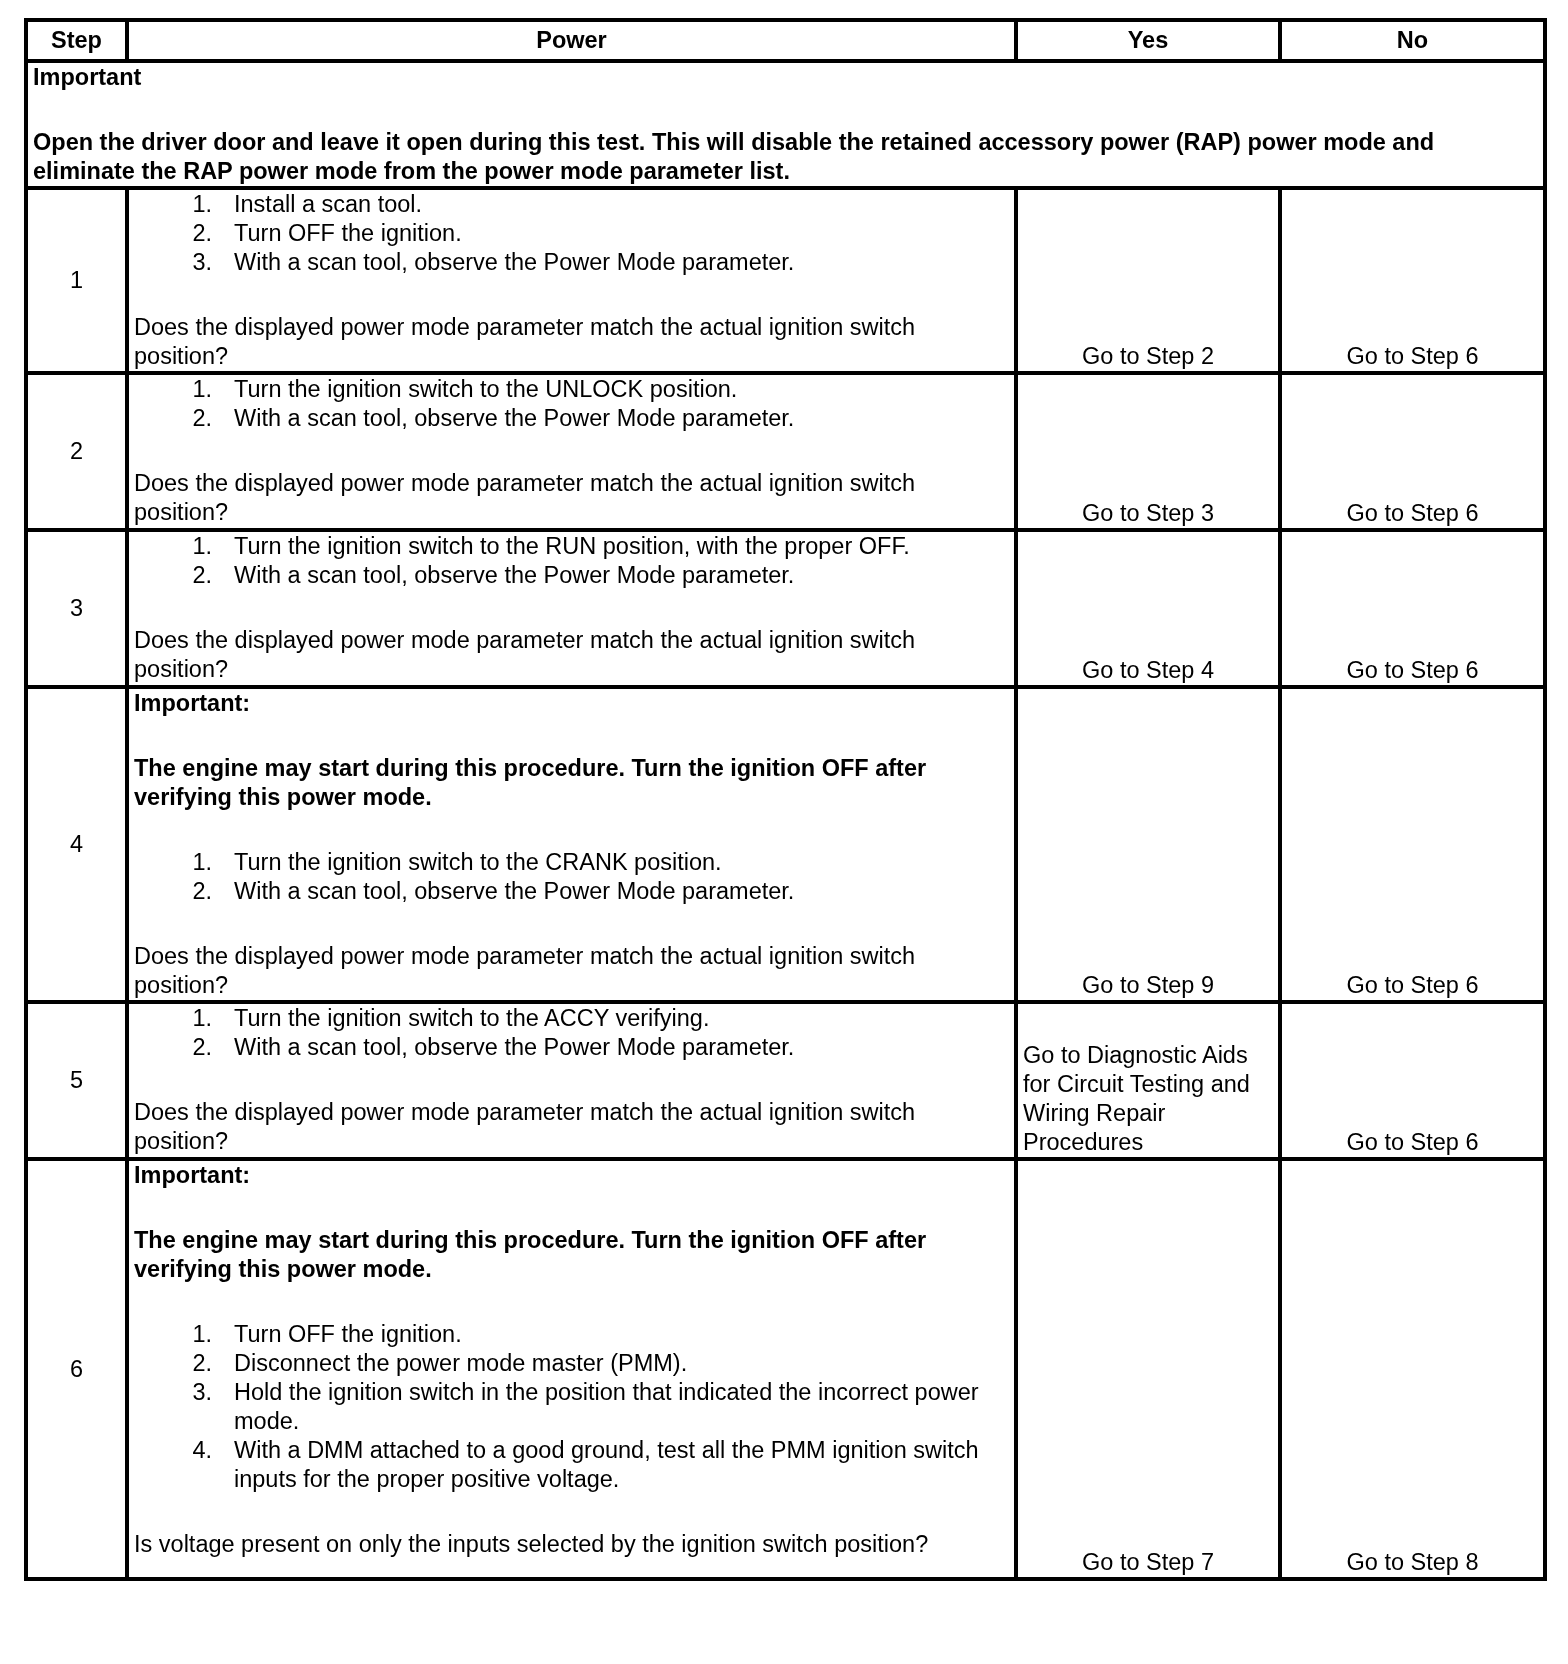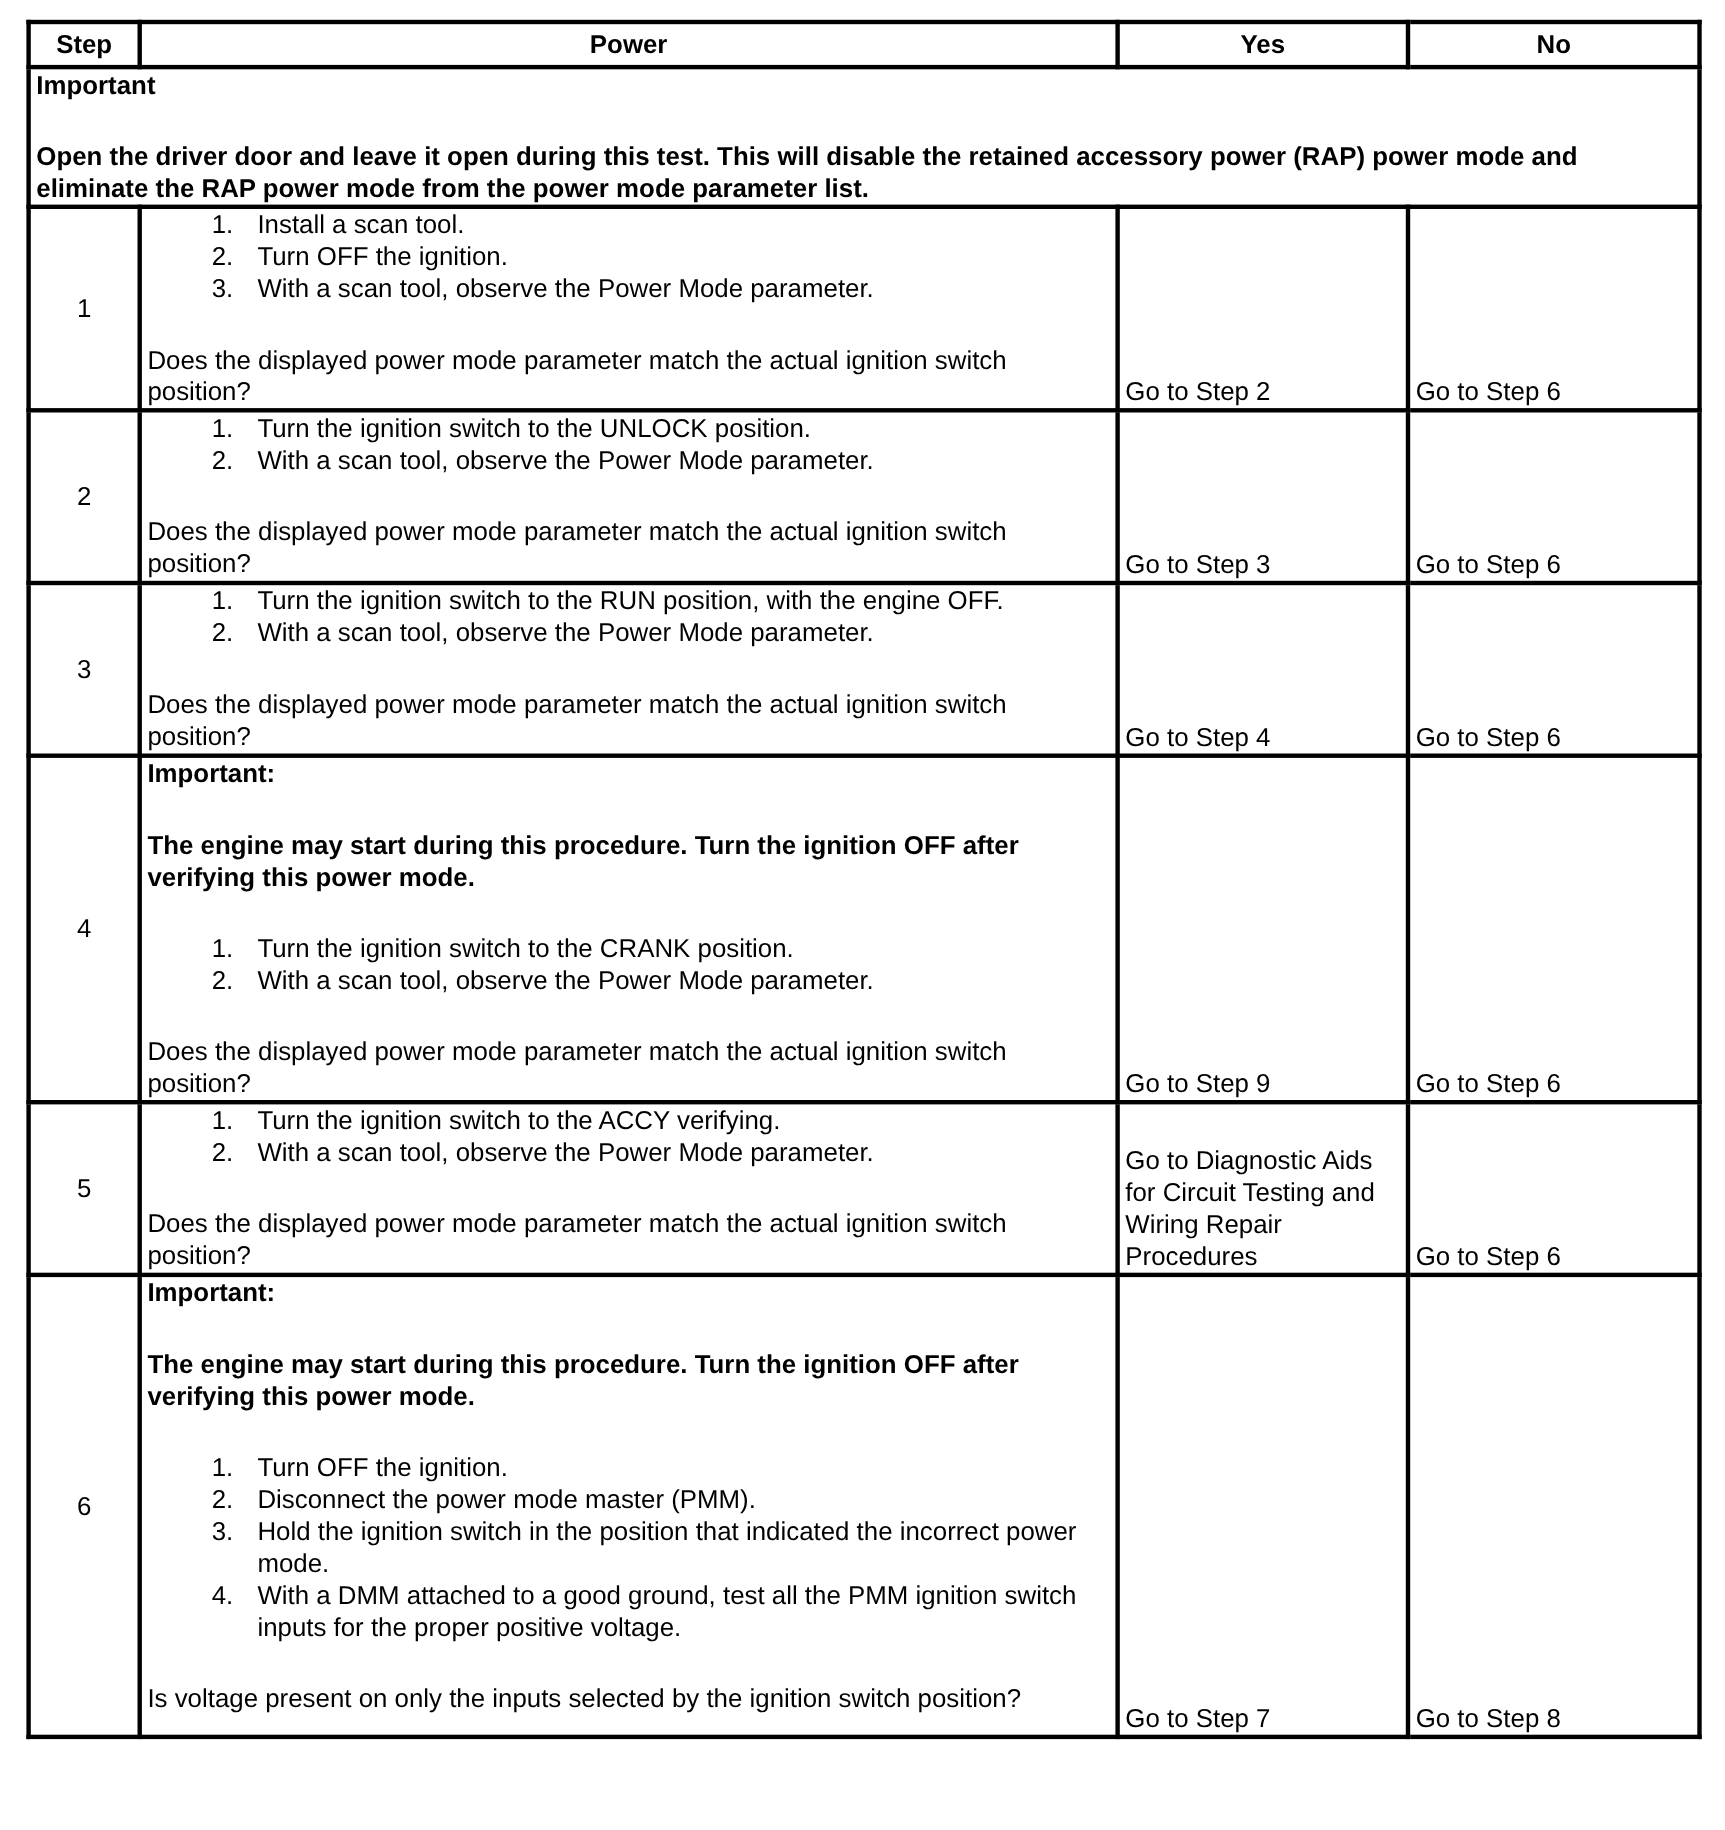--- a/index.html
+++ b/index.html
@@ -25,21 +25,21 @@
   col.c-no { width: 265px; }
   td.step { text-align: center; vertical-align: middle !important; padding: 0; }
   td.note-row { font-weight: bold; padding: 2px 5px 2px 5px; }
   .note-title { margin: 0; }
   .note-body { margin: 36px 0 0 0; }
   td.action { padding: 2px 5px 0 5px; }
   ol.steps { margin: 0; padding: 0 0 0 100px; list-style: none; }
   ol.steps li { position: relative; }
   ol.steps li .num { position: absolute; left: -52px; width: 30px; text-align: right; }
   .question { margin-top: 36px; }
-  td.goto { vertical-align: bottom !important; padding: 0 5px 2px 5px; }
+  td.goto { text-align: center; vertical-align: bottom !important; padding: 0 5px 2px 5px; }
   td.goto.left { text-align: left; }
   .imp-title { font-weight: bold; margin: 0; }
   .imp-body { font-weight: bold; margin: 36px 0 0 0; }
   .imp-gap { height: 36px; }
 </style>
 </head>
 <body>
 
 <table class="diag">
   <colgroup>
@@ -88,21 +88,21 @@
         <div class="question">Does the displayed power mode parameter match the actual ignition switch position?</div>
       </td>
       <td class="goto">Go to Step 3</td>
       <td class="goto">Go to Step 6</td>
     </tr>
 
     <tr style="height:157px">
       <td class="step">3</td>
       <td class="action">
         <ol class="steps">
-          <li><span class="num">1.</span><span>Turn the ignition switch to the RUN position, with the engine OFF.</span></li>
+          <li><span class="num">1.</span><span>Turn the ignition switch to the RUN position, with the proper OFF.</span></li>
           <li><span class="num">2.</span><span>With a scan tool, observe the Power Mode parameter.</span></li>
         </ol>
         <div class="question">Does the displayed power mode parameter match the actual ignition switch position?</div>
       </td>
       <td class="goto">Go to Step 4</td>
       <td class="goto">Go to Step 6</td>
     </tr>
 
     <tr style="height:312px">
       <td class="step">4</td>

